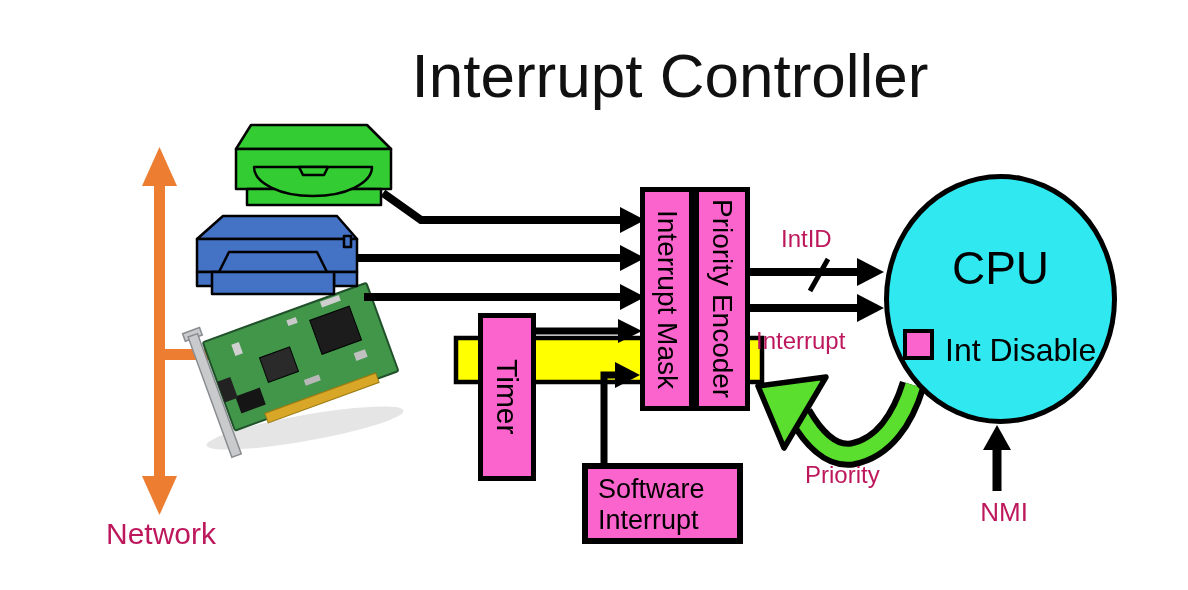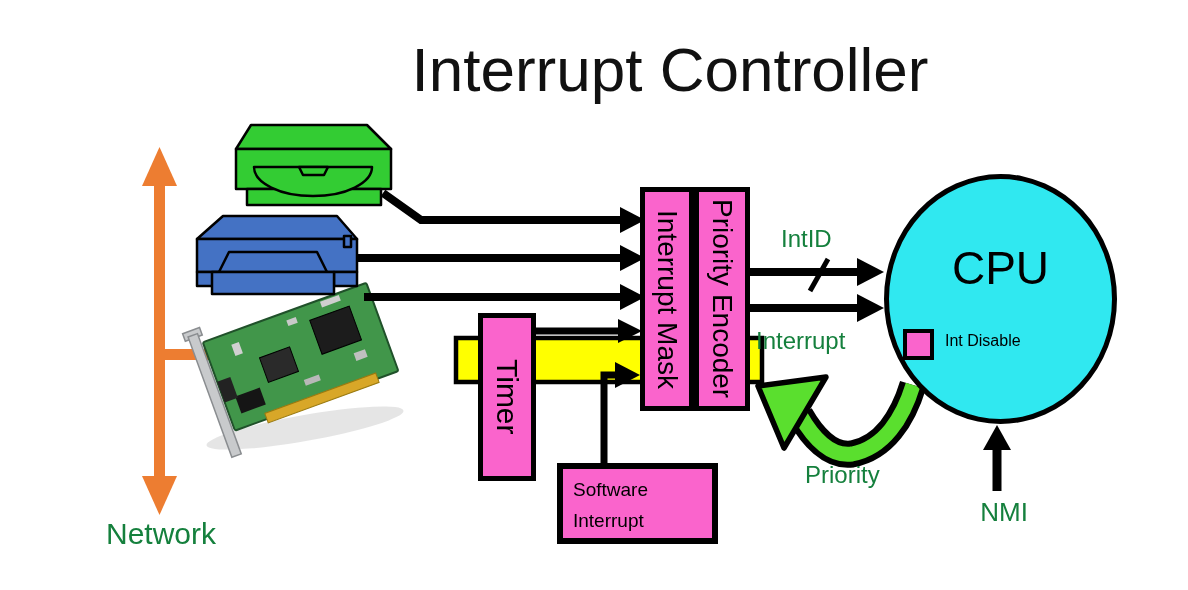--- a/index.html
+++ b/index.html
@@ -1,44 +1,44 @@
 <!DOCTYPE html>
 <html><head>
 <meta charset="utf-8">
 <style>
   html,body { margin:0; padding:0; background:#ffffff; }
   .stage {
     position:relative; width:1188px; height:590px; background:#ffffff;
     font-family:"Liberation Sans", sans-serif; overflow:hidden; color:#000;
   }
   .title {
-    position:absolute; left:350px; top:34px; width:640px;
+    position:absolute; left:350px; top:40px; width:640px;
     font-size:62px; font-weight:400; color:#111;
     display:flex; justify-content:center; white-space:nowrap;
   }
   .pbox {
     position:absolute; background:#FA64CC; border:5px solid #000;
     box-sizing:border-box; display:flex; align-items:center; justify-content:center;
   }
   .vtext { writing-mode:vertical-rl; font-size:28px; color:#000; white-space:nowrap; }
   .swbox {
     position:absolute; background:#FA64CC; border:6px solid #000; box-sizing:border-box;
-    padding:5px 0 0 10px; font-size:19px; line-height:31px;
+    padding:5px 0 0 10px; font-size:27px; line-height:31px;margin-left:25px;
   }
   .cpu {
     position:absolute; left:884px; top:174px; width:233px; height:250px;
     background:#30E8F0; border:5px solid #000; border-radius:50%; box-sizing:border-box;
   }
   .cpu-label { position:absolute; left:0; top:62px; width:100%; text-align:center; font-size:46px; }
   .int-disable-sq {
     position:absolute; left:14px; top:150px; width:31px; height:31px;
     background:#FA64CC; border:4px solid #000; box-sizing:border-box;
   }
-  .int-disable-label { position:absolute; left:56px; top:153px; font-size:16px; }
-  .siglabel { position:absolute; font-size:24px; color:#15803d; white-space:nowrap; }
+  .int-disable-label { position:absolute; left:56px; top:153px; font-size:32px; }
+  .siglabel { position:absolute; font-size:24px; color:#be185d; white-space:nowrap; }
   svg.canvas { position:absolute; left:0; top:0; }
 </style>
 </head>
 <body>
 
 <div class="stage">
 
   <svg class="canvas" width="1188" height="590" viewBox="0 0 1188 590">
 
     <g fill="#ED7D31">

